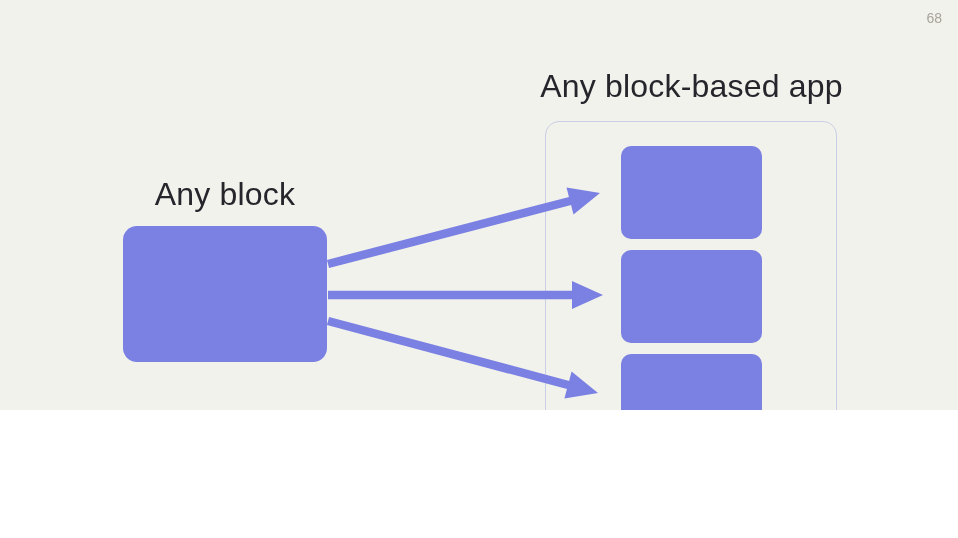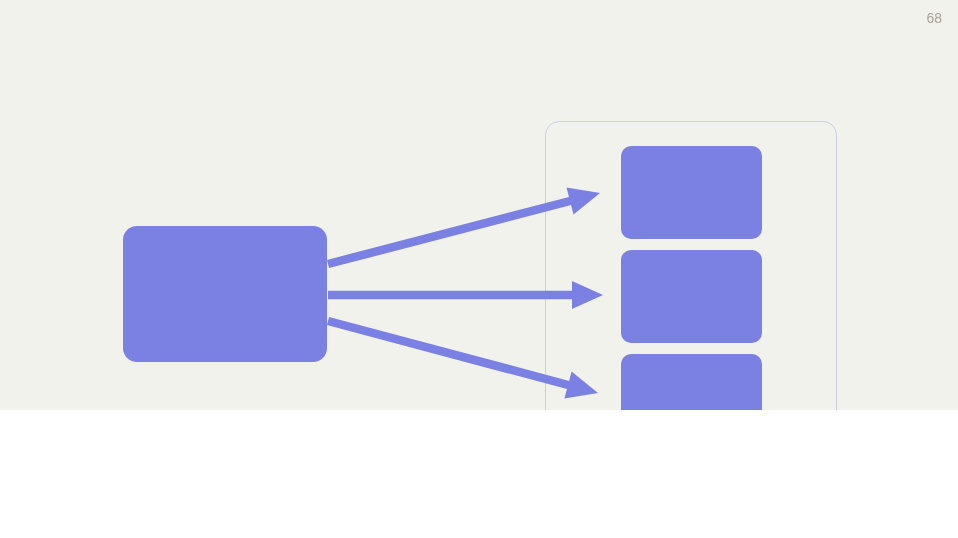--- a/index.html
+++ b/index.html
@@ -91,23 +91,25 @@
   .arrow-line { stroke: var(--accent); stroke-width: 8.5; fill: none; }
   .arrow-head { fill: var(--accent); stroke: none; }
 </style>
 </head>
 <body>
 
 <div class="slide">
 
   <div class="page-number">68</div>
 
+  <div class="source-label">Any block</div>
 
   <div class="source-block"></div>
 
+  <div class="app-title">Any block-based app</div>
 
   <div class="app-container">
       <div class="app-block"></div>
       <div class="app-block"></div>
       <div class="app-block"></div>
     </div>
 
   <svg class="arrows-svg" viewBox="0 0 958 538" xmlns="http://www.w3.org/2000/svg" aria-hidden="true">
     <g>
       <line class="arrow-line" x1="328" y1="264" x2="572" y2="200.5"></line>

